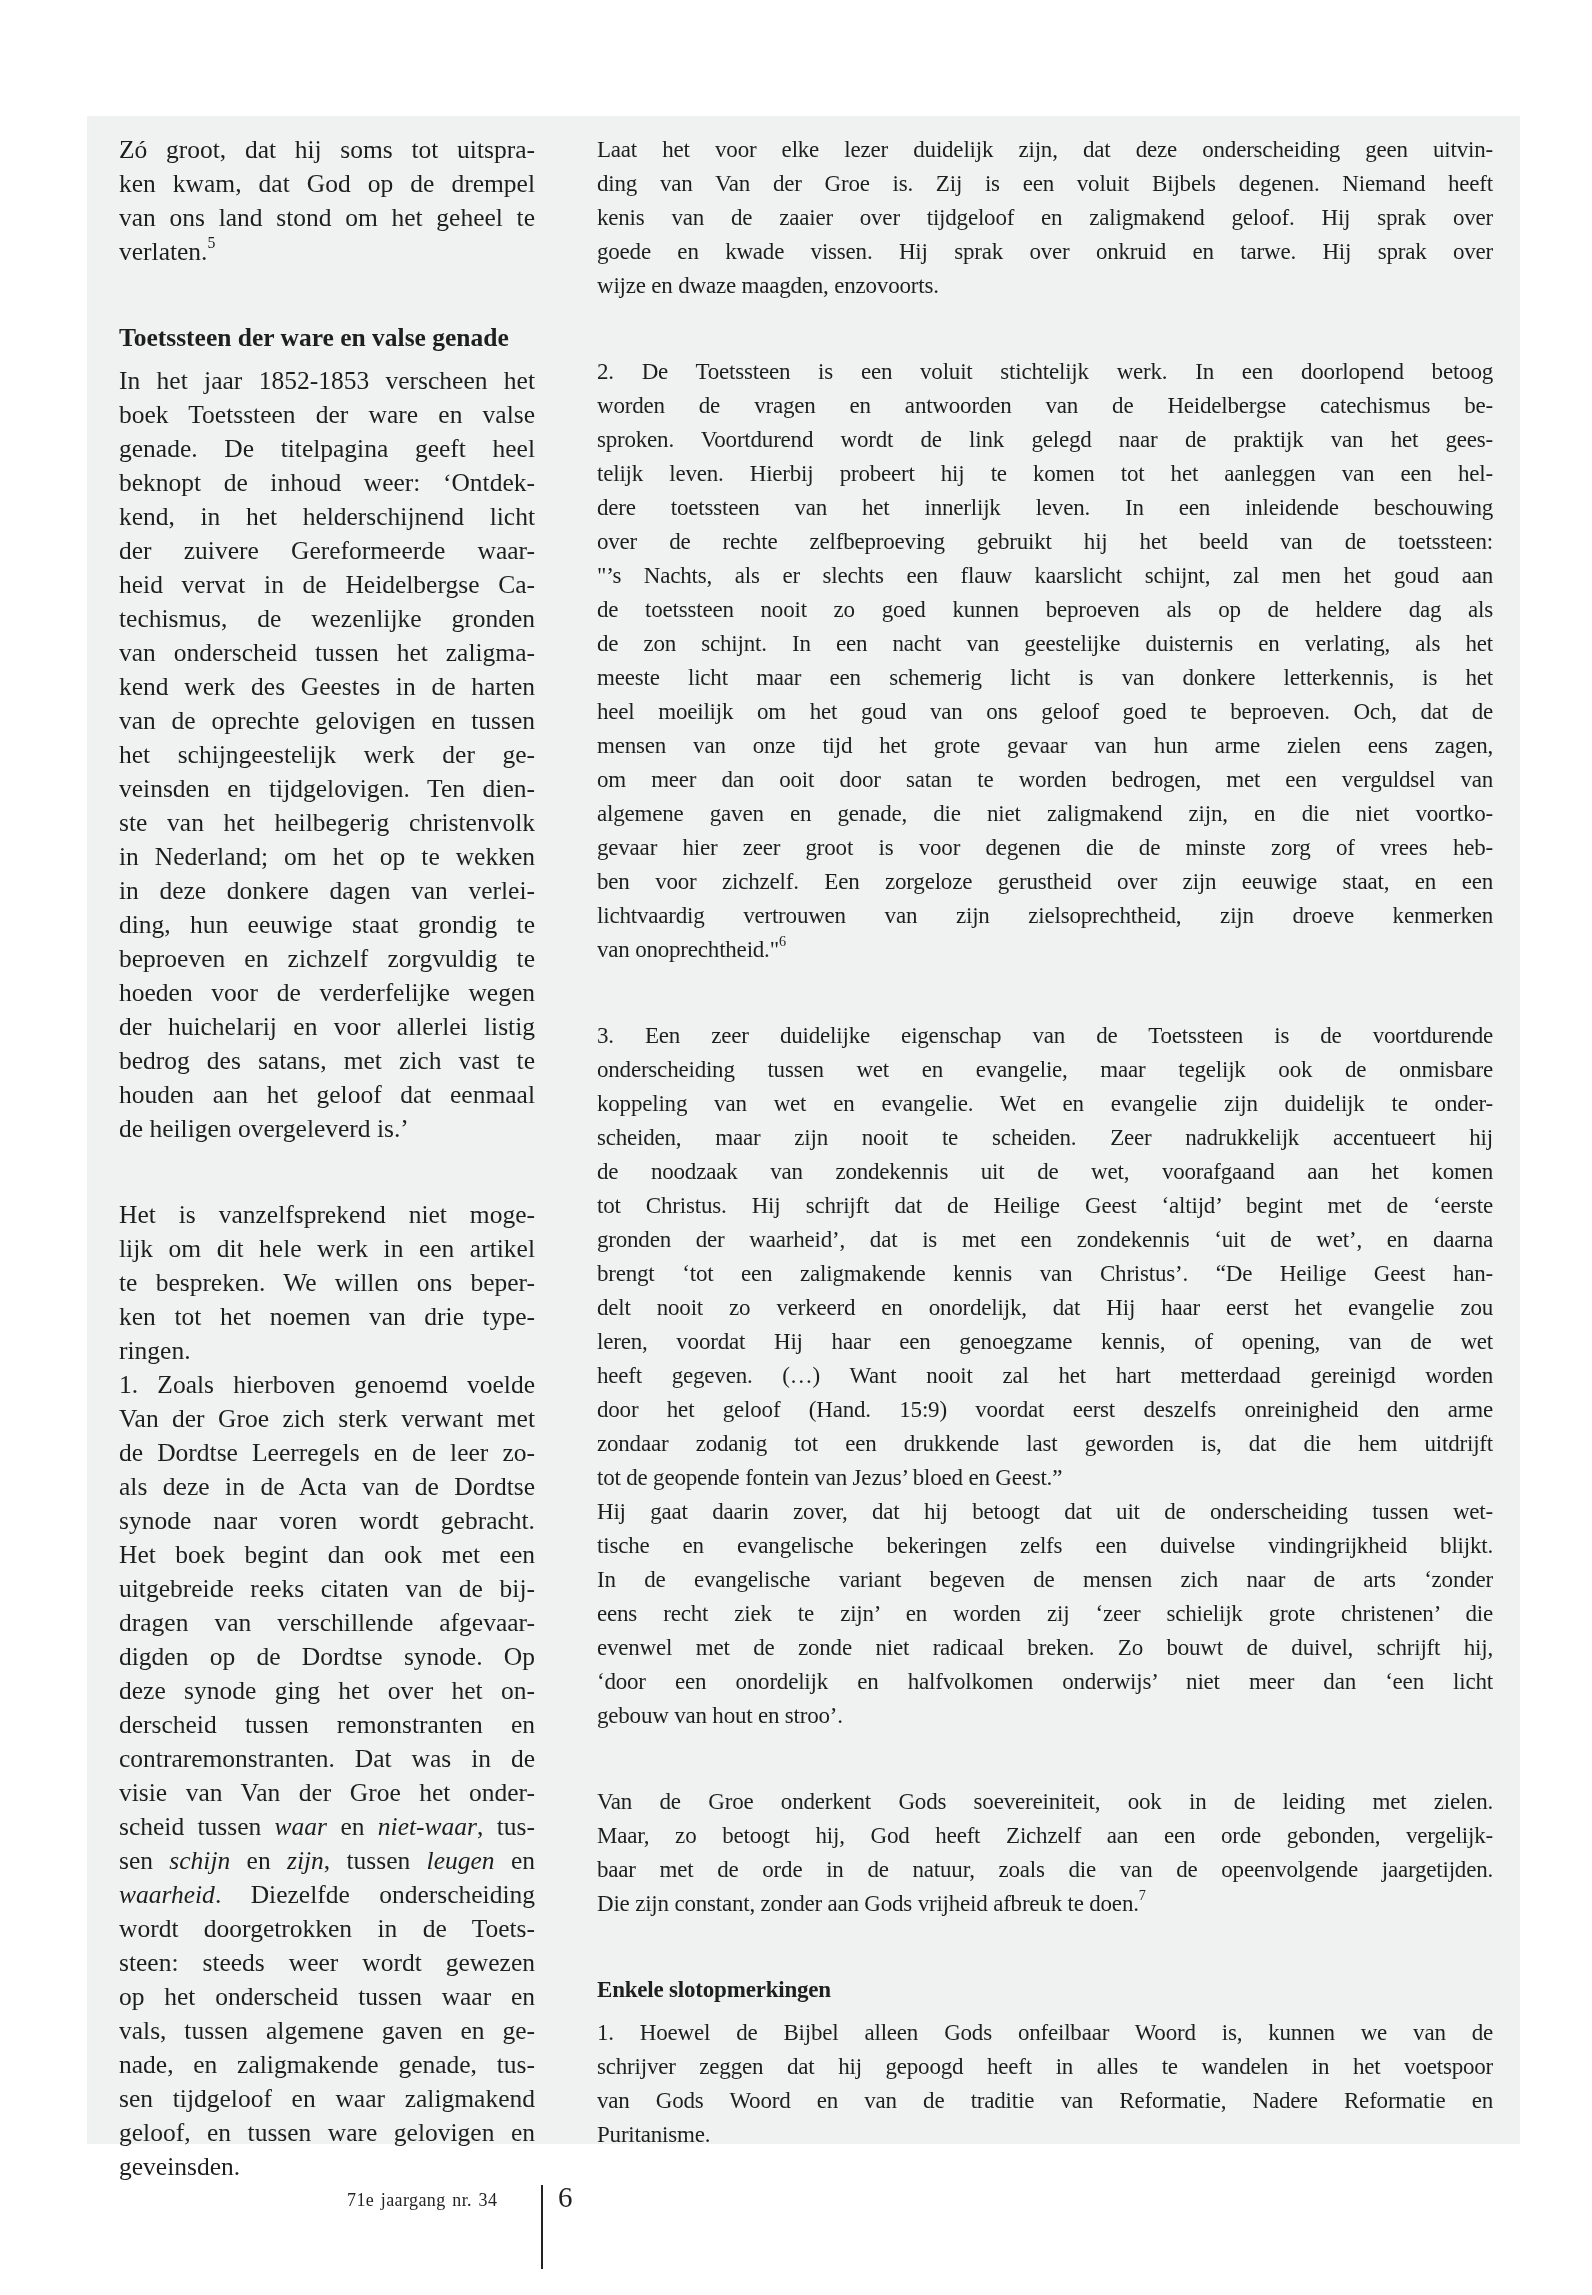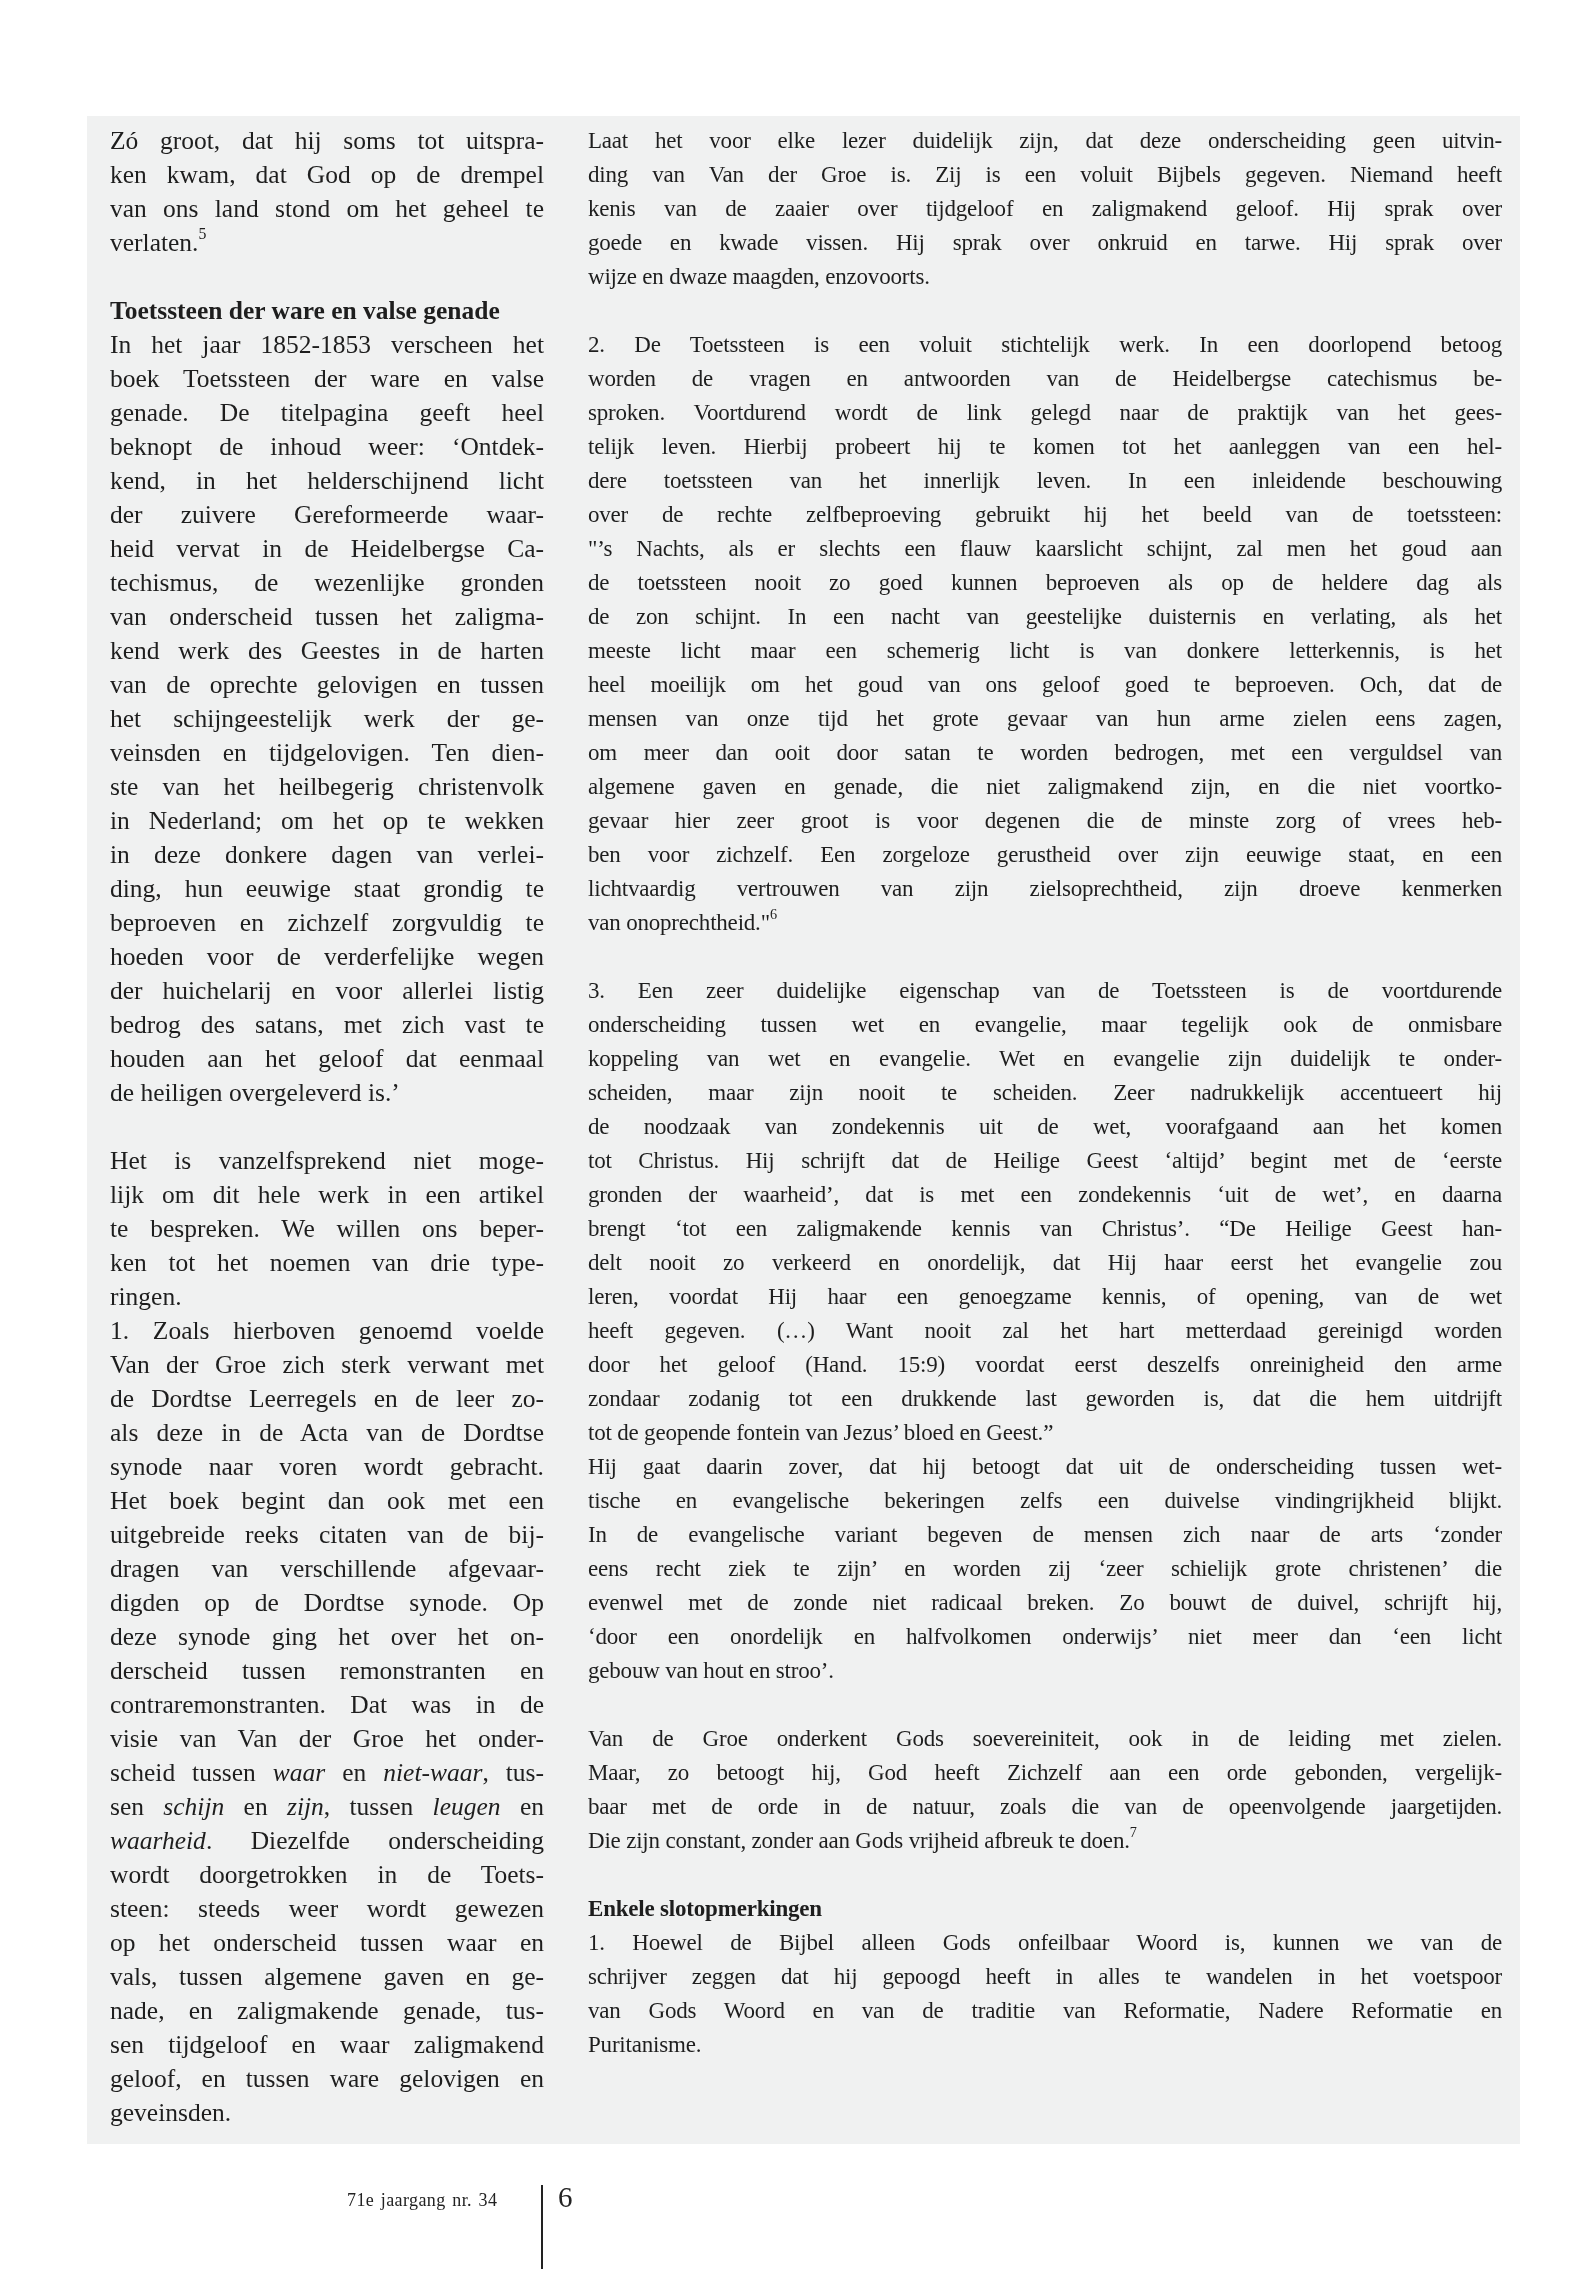--- a/index.html
+++ b/index.html
@@ -36,21 +36,21 @@
       width: 434px;
     }
     .col-right {
       left: 588px;
       width: 914px;
       font-size: 23px;
       line-height: 34px;
       letter-spacing: -0.2px;
     }
     .col p {
-      margin: 0;
+      margin: 9px;
     }
     .col .gap {
       height: 34px;
     }
     .col .heading {
       font-weight: bold;
       text-align: left;
     }
     .line {
       display: block;
@@ -169,21 +169,21 @@
     <span class="line">nade, en zaligmakende genade, tus-</span>
     <span class="line">sen tijdgeloof en waar zaligmakend</span>
     <span class="line">geloof, en tussen ware gelovigen en</span>
     <span class="line last">geveinsden.</span>
   </p>
 </div>
 
 <div class="col col-right">
   <p>
     <span class="line">Laat het voor elke lezer duidelijk zijn, dat deze onderscheiding geen uitvin-</span>
-    <span class="line">ding van Van der Groe is. Zij is een voluit Bijbels gegeven. Niemand heeft</span>
+    <span class="line">ding van Van der Groe is. Zij is een voluit Bijbels degenen. Niemand heeft</span>
     <span class="line">kenis van de zaaier over tijdgeloof en zaligmakend geloof. Hij sprak over</span>
     <span class="line">goede en kwade vissen. Hij sprak over onkruid en tarwe. Hij sprak over</span>
     <span class="line last">wijze en dwaze maagden, enzovoorts.</span>
   </p>
   <div class="gap"></div>
   <p>
     <span class="line">2. De Toetssteen is een voluit stichtelijk werk. In een doorlopend betoog</span>
     <span class="line">worden de vragen en antwoorden van de Heidelbergse catechismus be-</span>
     <span class="line">sproken. Voortdurend wordt de link gelegd naar de praktijk van het gees-</span>
     <span class="line">telijk leven. Hierbij probeert hij te komen tot het aanleggen van een hel-</span>

